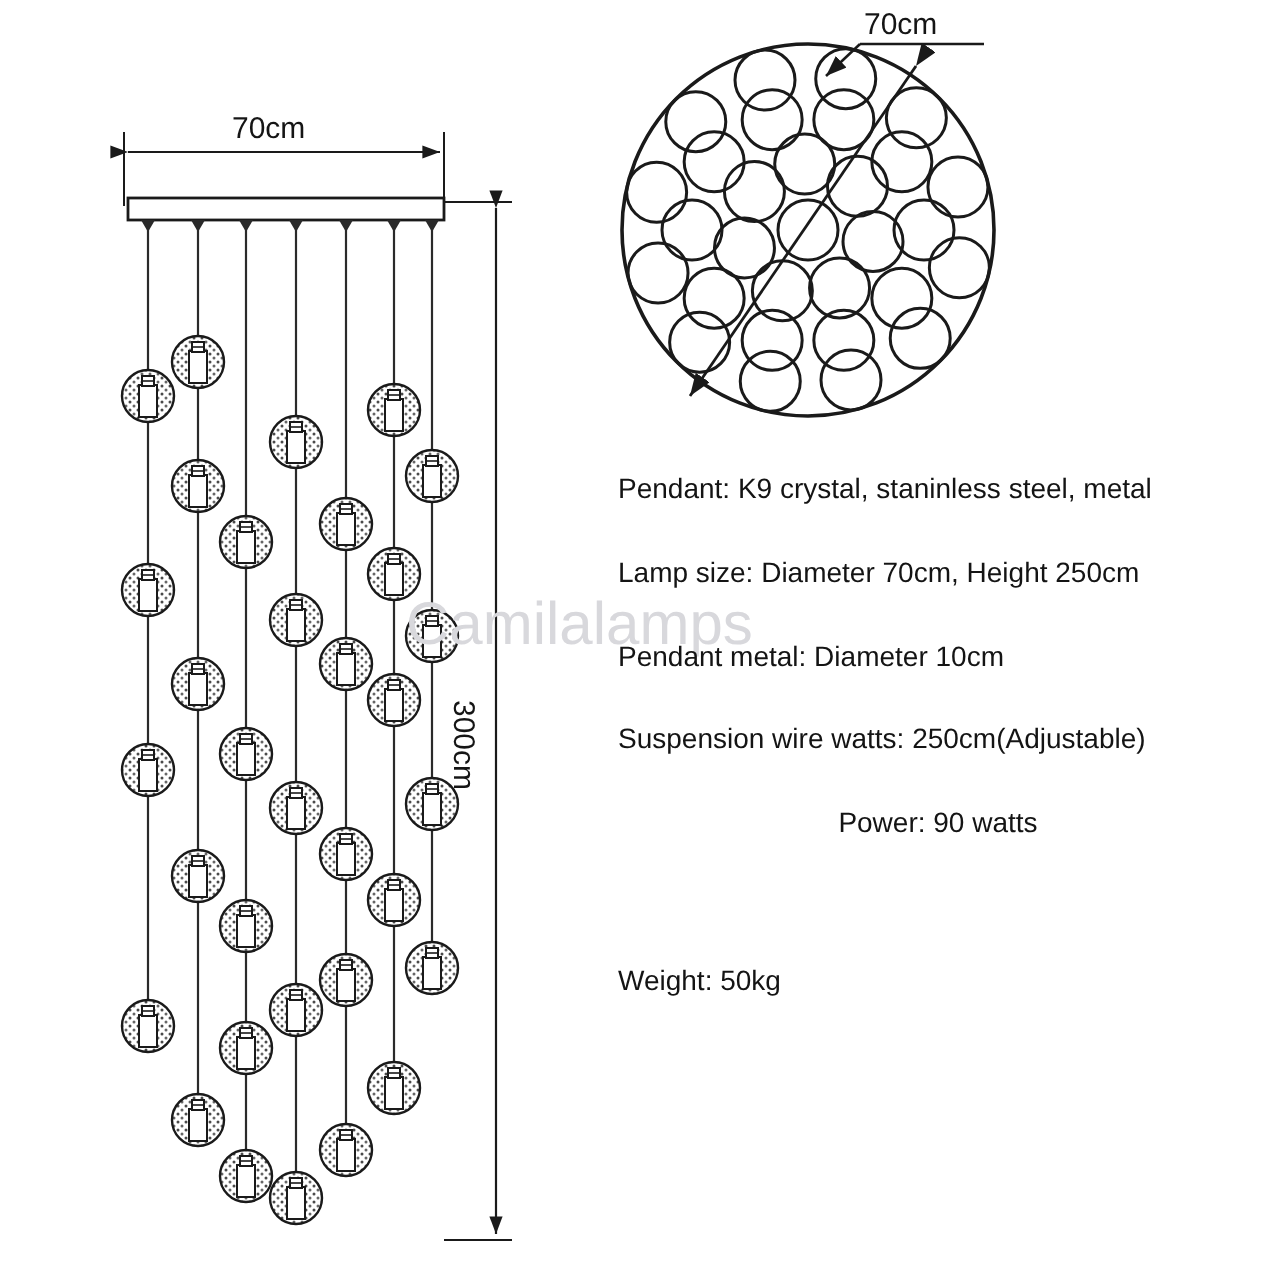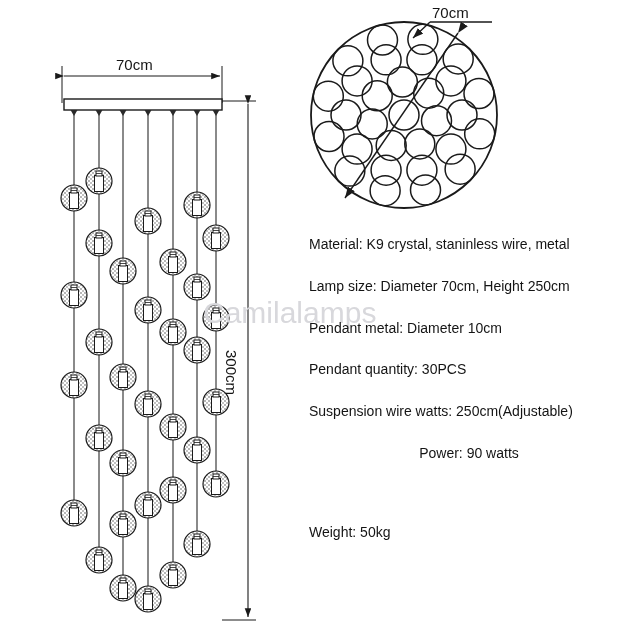--- a/index.html
+++ b/index.html
@@ -400,22 +400,21 @@
 
   <div class="dim-label" id="dim-width-label">70cm</div>
 
   <div class="dim-label" id="dim-circle-label">70cm</div>
 
   <div class="dim-label" id="dim-height-label">300cm</div>
 
   <div id="watermark">Camilalamps</div>
 
   <div id="spec-list">
-      <div class="spec-line">Material: K9 crystal, staninless wire, metal</div>
+      <div class="spec-line">Pendant: K9 crystal, staninless steel, metal</div>
       <div class="spec-line">Lamp size: Diameter 70cm, Height 250cm</div>
       <div class="spec-line">Pendant metal: Diameter 10cm</div>
-      <div class="spec-line">Pendant quantity: 30PCS</div>
       <div class="spec-line">Suspension wire watts: 250cm(Adjustable)</div>
       <div class="spec-line gap-big">Power: 90 watts</div>
       <div class="spec-line">Weight:  50kg</div>
     </div>
 
 </div>
 
 </body></html>

